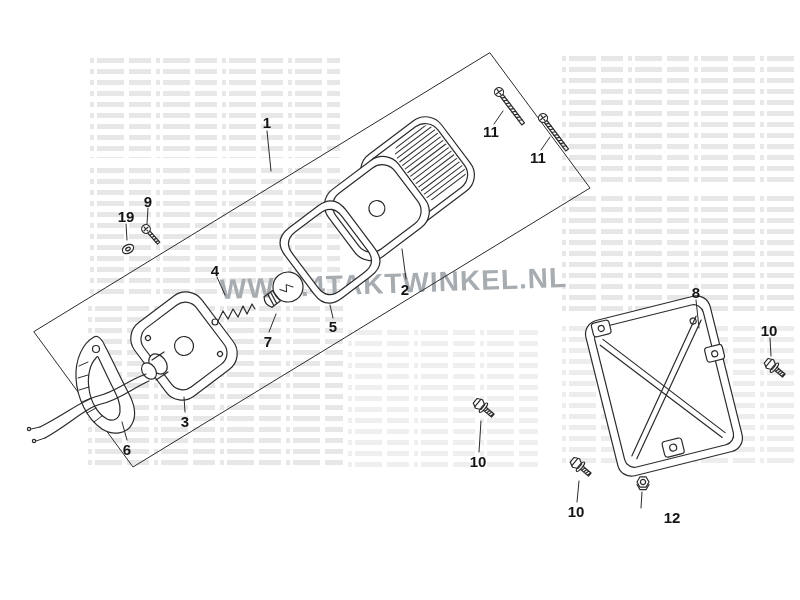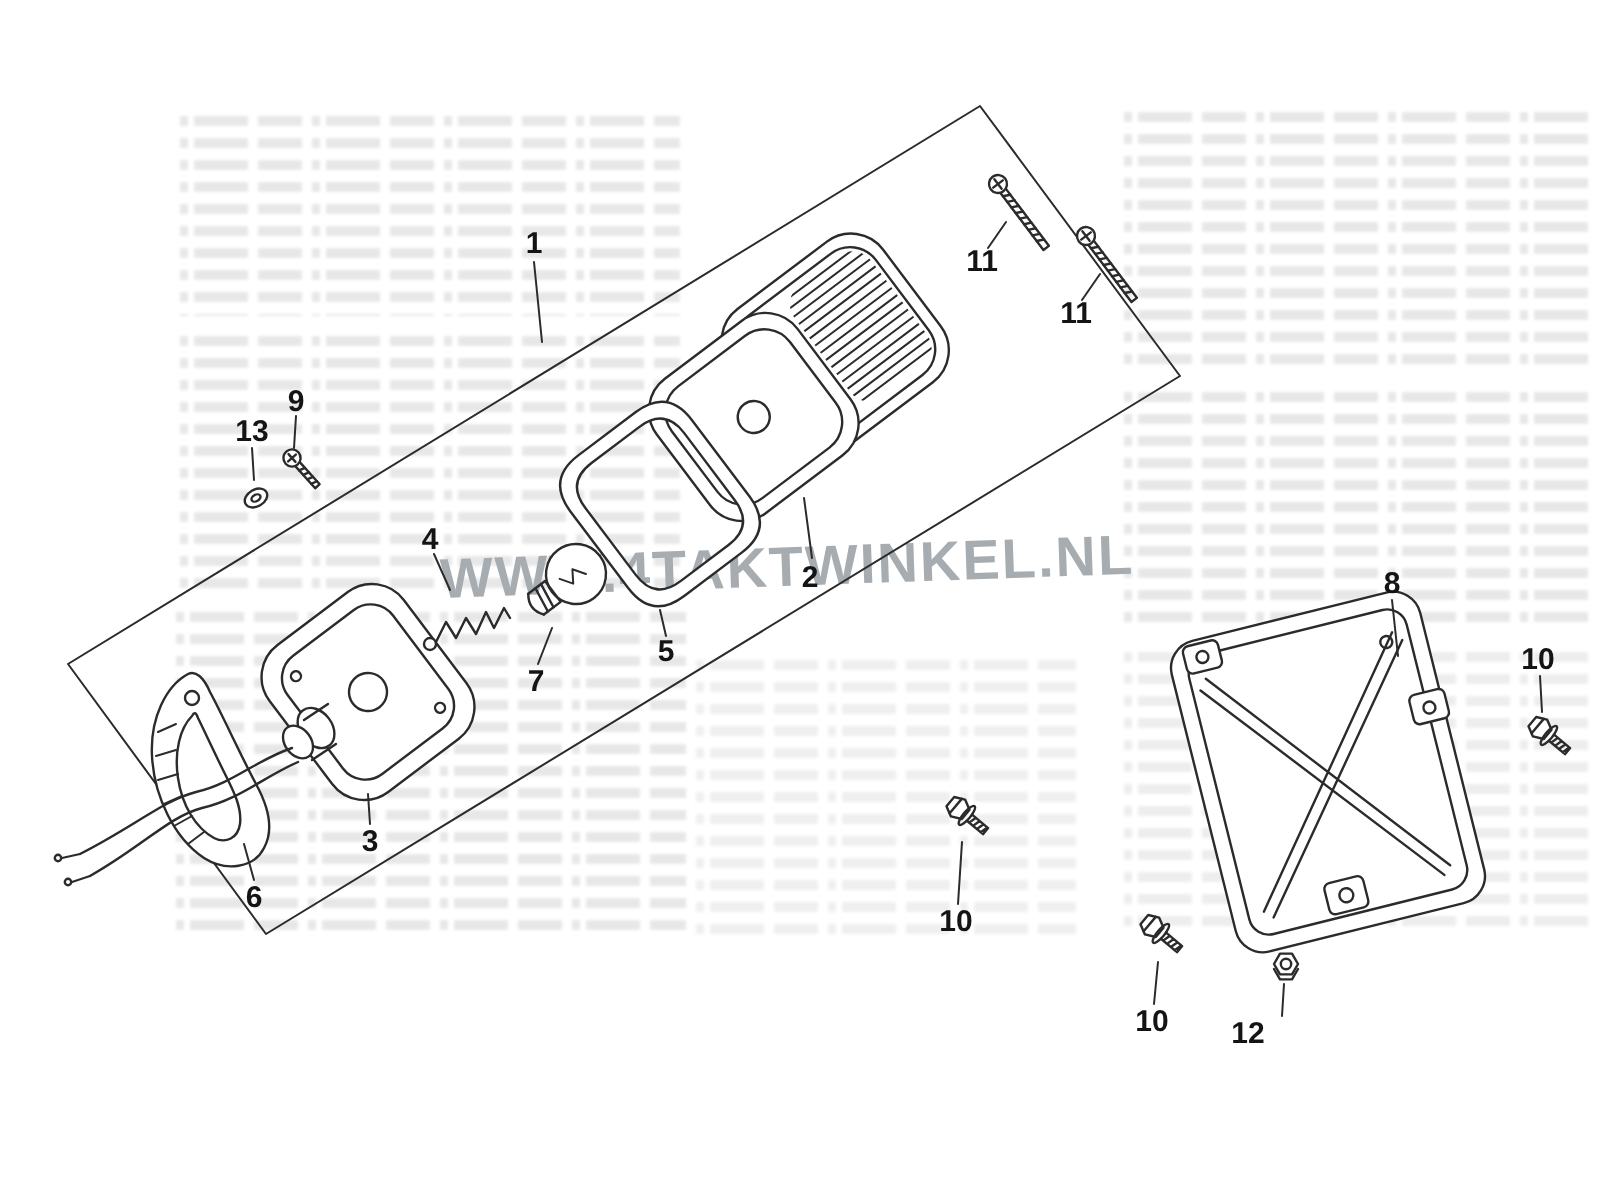--- a/index.html
+++ b/index.html
@@ -188,16 +188,16 @@
   <div class="callout" style="left:333px;top:326px">5</div>
   <div class="callout" style="left:127px;top:449px">6</div>
   <div class="callout" style="left:268px;top:341px">7</div>
   <div class="callout" style="left:696px;top:292px">8</div>
   <div class="callout" style="left:148px;top:201px">9</div>
   <div class="callout" style="left:478px;top:461px">10</div>
   <div class="callout" style="left:576px;top:511px">10</div>
   <div class="callout" style="left:769px;top:330px">10</div>
   <div class="callout" style="left:491px;top:131px">11</div>
   <div class="callout" style="left:538px;top:157px">11</div>
-  <div class="callout" style="left:624px;top:517px">12</div>
-  <div class="callout" style="left:126px;top:216px">13</div>
+  <div class="callout" style="left:672px;top:517px">12</div>
+  <div class="callout" style="left:126px;top:216px">19</div>
 
 </div>
 
 </body></html>

